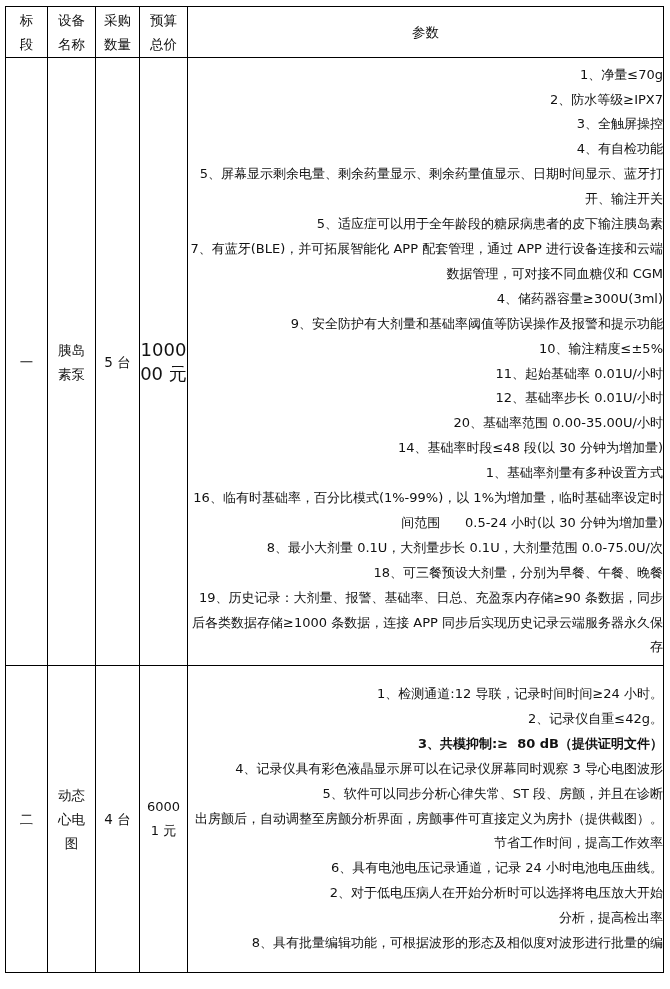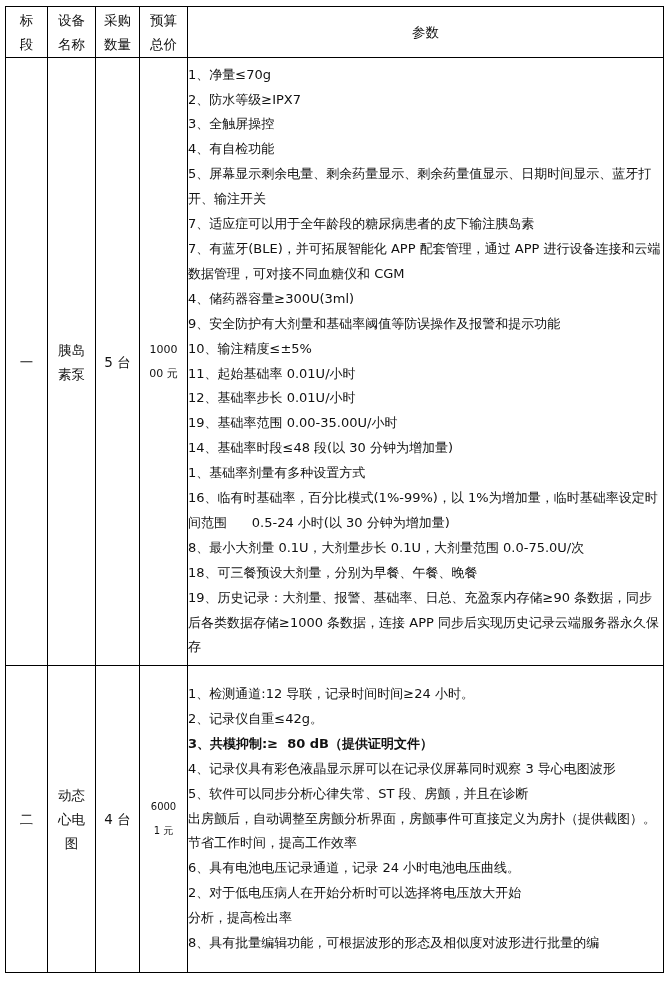--- a/index.html
+++ b/index.html
@@ -4,21 +4,21 @@
 <style>
   html, body { margin:0; padding:0; background:#ffffff; }
   body { width:670px; height:989px; position:relative; overflow:hidden;
          font-family:"DejaVu Sans", "Liberation Sans", sans-serif; color:#111; }
   table.spec { position:absolute; left:5px; top:6px; border-collapse:collapse;
                table-layout:fixed; width:658px; }
   table.spec td, table.spec th { border:1.3px solid #000; padding:0; vertical-align:middle; }
   th { font-weight:normal; font-size:13.5px; line-height:24px; text-align:center; height:50px; }
   td.c { text-align:center; font-size:13.5px; line-height:24px; }
   td.params { padding:2px 6px 3px 7px; font-size:13px; line-height:24.9px; text-align:left; vertical-align:top; }
-  .p-line { display:block; white-space:normal; word-break:break-all; }
+  .p-line { display:block; white-space:normal; word-break:break-all;text-align:right; }
   col.c1 { width:42px; } col.c2 { width:48px; } col.c3 { width:44px; } col.c4 { width:48px; } col.c5 { width:476px; }
 </style>
 </head>
 <body>
 
 <table class="spec">
   <colgroup>
     <col class="c1">
       <col class="c2">
       <col class="c3">
@@ -50,56 +50,56 @@
   </thead>
   <tbody>
 
     <tr style="height:608px;">
       <td class="c">一</td>
       <td class="c">
         <span>胰岛</span><br>
         <span>素泵</span>
       </td>
       <td class="c">5 台</td>
-      <td class="c" style="font-size:11px;">
+      <td class="c" style="font-size:18px;">
         <span>1000</span><br>
         <span>00 元</span>
       </td>
       <td class="params">
         <span class="p-line">1、净量≤70g</span>
         <span class="p-line">2、防水等级≥IPX7</span>
         <span class="p-line">3、全触屏操控</span>
         <span class="p-line">4、有自检功能</span>
         <span class="p-line">5、屏幕显示剩余电量、剩余药量显示、剩余药量值显示、日期时间显示、蓝牙打开、输注开关</span>
-        <span class="p-line">7、适应症可以用于全年龄段的糖尿病患者的皮下输注胰岛素</span>
+        <span class="p-line">5、适应症可以用于全年龄段的糖尿病患者的皮下输注胰岛素</span>
         <span class="p-line">7、有蓝牙(BLE)，并可拓展智能化 APP 配套管理，通过 APP 进行设备连接和云端数据管理，可对接不同血糖仪和 CGM</span>
         <span class="p-line">4、储药器容量≥300U(3ml)</span>
         <span class="p-line">9、安全防护有大剂量和基础率阈值等防误操作及报警和提示功能</span>
         <span class="p-line">10、输注精度≤±5%</span>
         <span class="p-line">11、起始基础率 0.01U/小时</span>
         <span class="p-line">12、基础率步长 0.01U/小时</span>
-        <span class="p-line">19、基础率范围 0.00-35.00U/小时</span>
+        <span class="p-line">20、基础率范围 0.00-35.00U/小时</span>
         <span class="p-line">14、基础率时段≤48 段(以 30 分钟为增加量)</span>
         <span class="p-line">1、基础率剂量有多种设置方式</span>
         <span class="p-line" style="white-space:pre-wrap;">16、临有时基础率，百分比模式(1%-99%)，以 1%为增加量，临时基础率设定时间范围      0.5-24 小时(以 30 分钟为增加量)</span>
         <span class="p-line">8、最小大剂量 0.1U，大剂量步长 0.1U，大剂量范围 0.0-75.0U/次</span>
         <span class="p-line">18、可三餐预设大剂量，分别为早餐、午餐、晚餐</span>
         <span class="p-line">19、历史记录：大剂量、报警、基础率、日总、充盈泵内存储≥90 条数据，同步后各类数据存储≥1000  条数据，连接  APP  同步后实现历史记录云端服务器永久保存</span>
       </td>
     </tr>
 
     <tr style="height:307px;">
       <td class="c">二</td>
       <td class="c">
         <span>动态</span><br>
         <span>心电</span><br>
         <span>图</span>
       </td>
       <td class="c">4 台</td>
-      <td class="c" style="font-size:10px;">
+      <td class="c" style="font-size:13px;">
         <span>6000</span><br>
         <span>1 元</span>
       </td>
       <td class="params">
         <span class="p-line">1、检测通道:12 导联，记录时间时间≥24 小时。</span>
         <span class="p-line">2、记录仪自重≤42g。</span>
         <span class="p-line" style="white-space:pre-wrap;font-weight:bold;">3、共模抑制:≥  80 dB（提供证明文件）</span>
         <span class="p-line">4、记录仪具有彩色液晶显示屏可以在记录仪屏幕同时观察 3 导心电图波形</span>
         <span class="p-line">5、软件可以同步分析心律失常、ST 段、房颤，并且在诊断</span>
         <span class="p-line">出房颤后，自动调整至房颤分析界面，房颤事件可直接定义为房扑（提供截图）。节省工作时间，提高工作效率</span>

